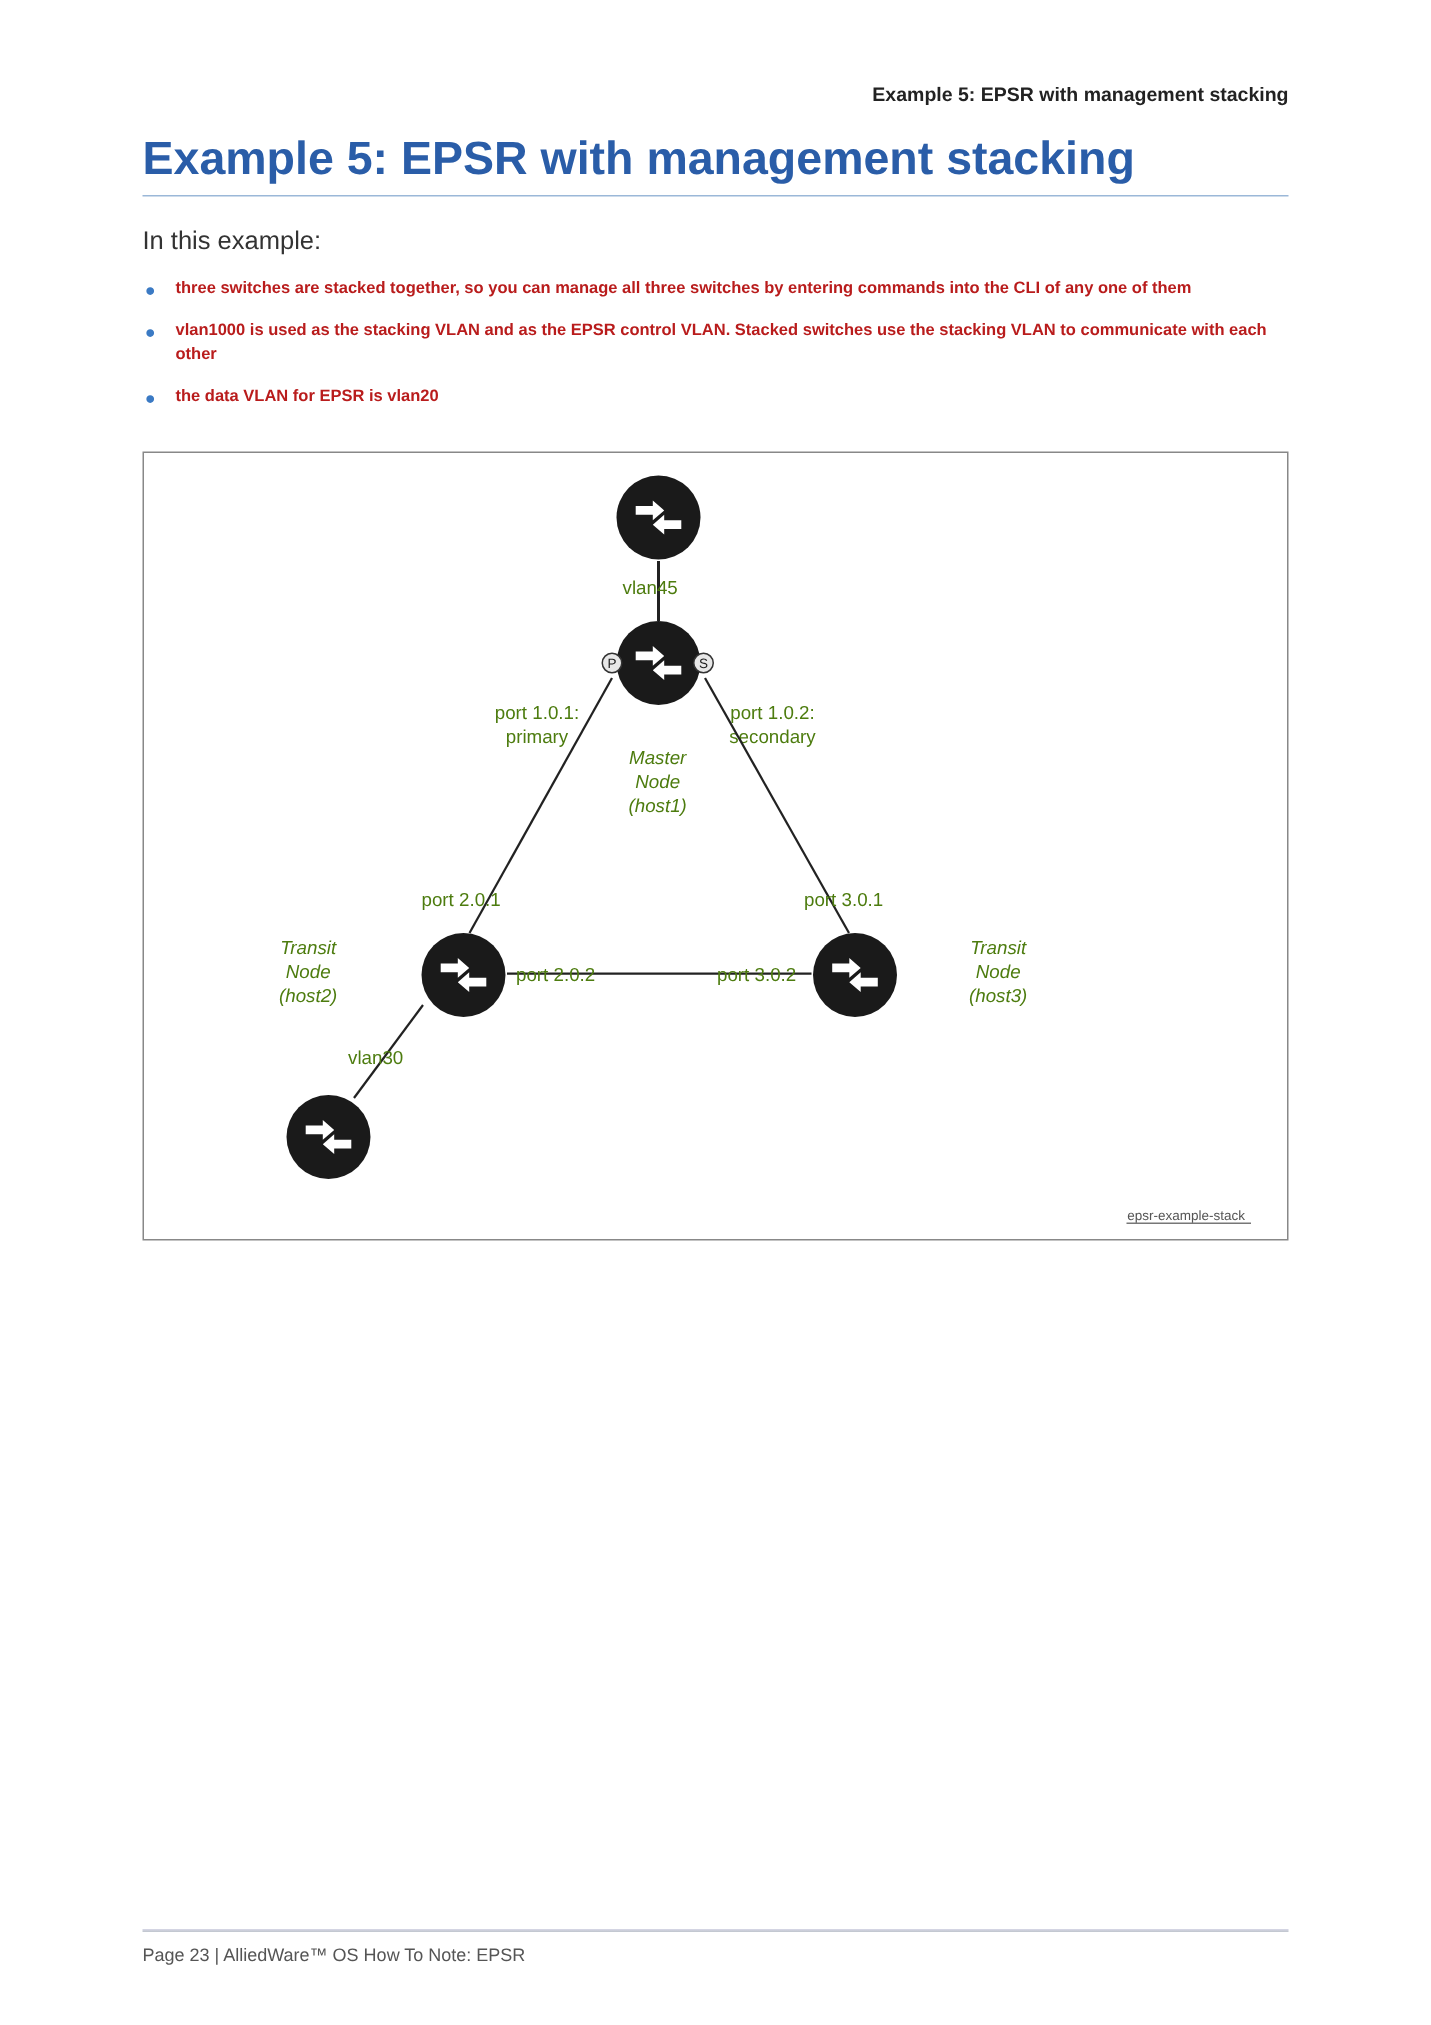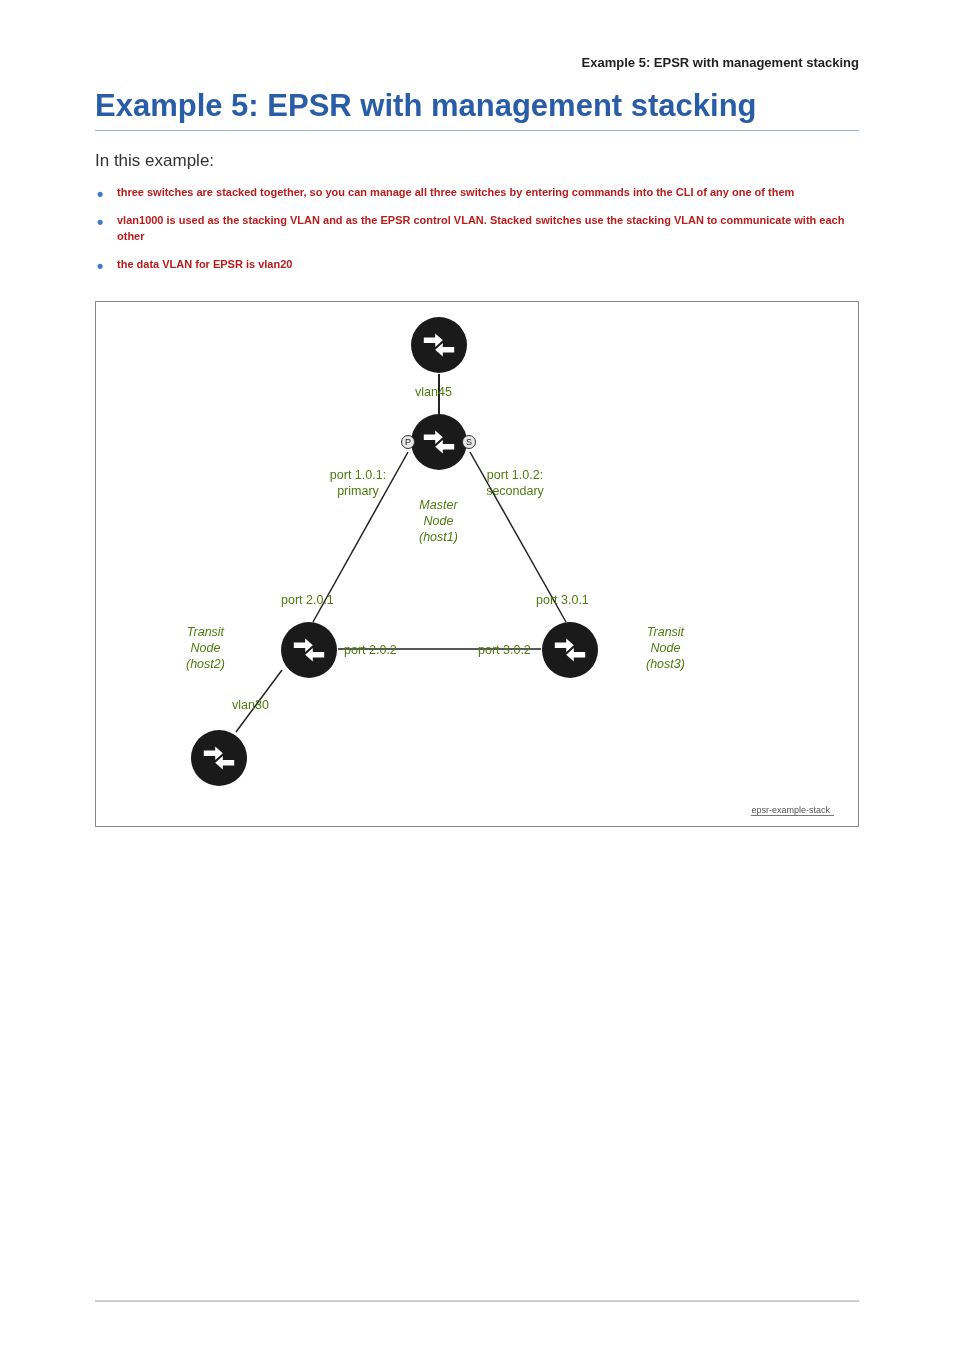--- a/index.html
+++ b/index.html
@@ -219,13 +219,14 @@
           </svg>
       </div>
 
       <span class="caption">epsr-example-stack</span>
     </div>
   </div>
 </div>
 
 <div class="footer">
   <div class="footer-rule"></div>
+  <div class="footer-text">Page 23 | AlliedWare™ OS How To Note: EPSR</div>
 </div>
 
 </body></html>

